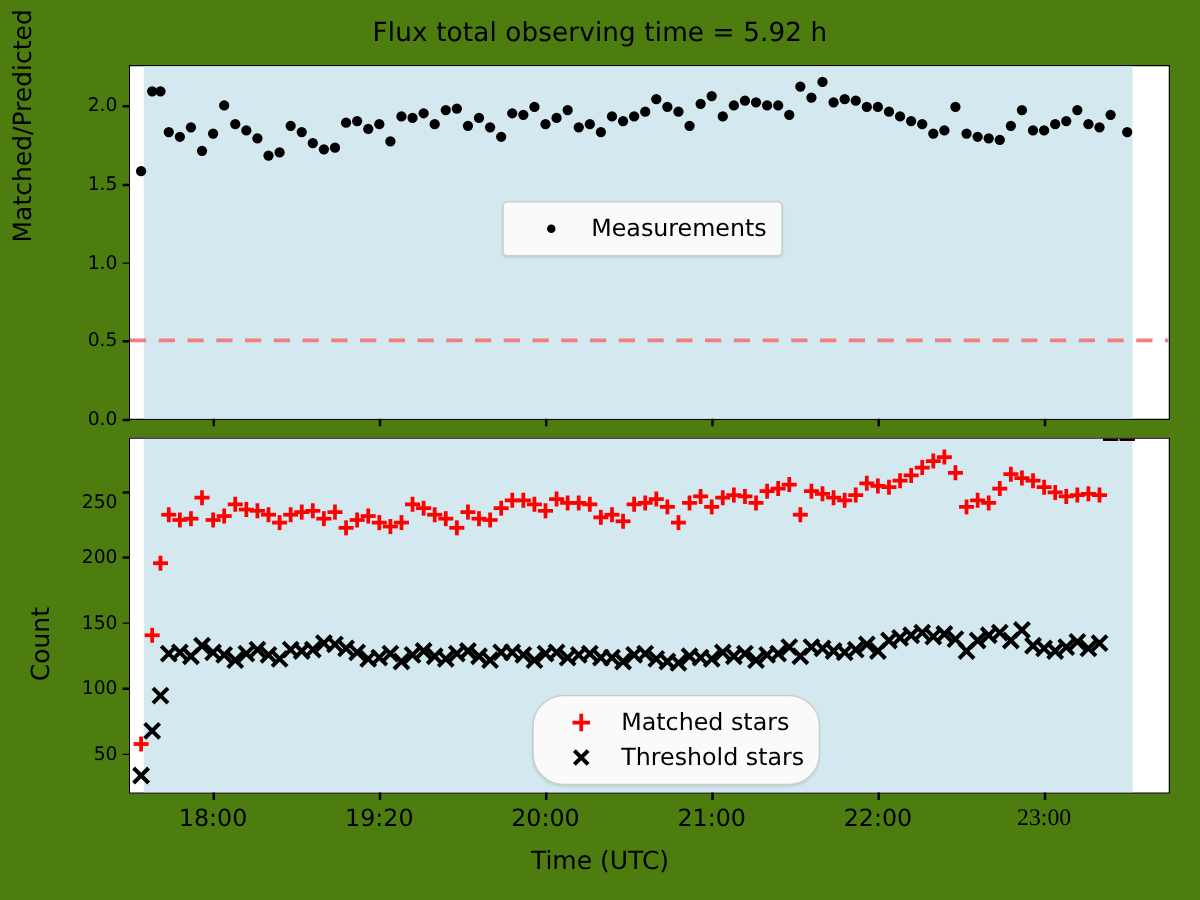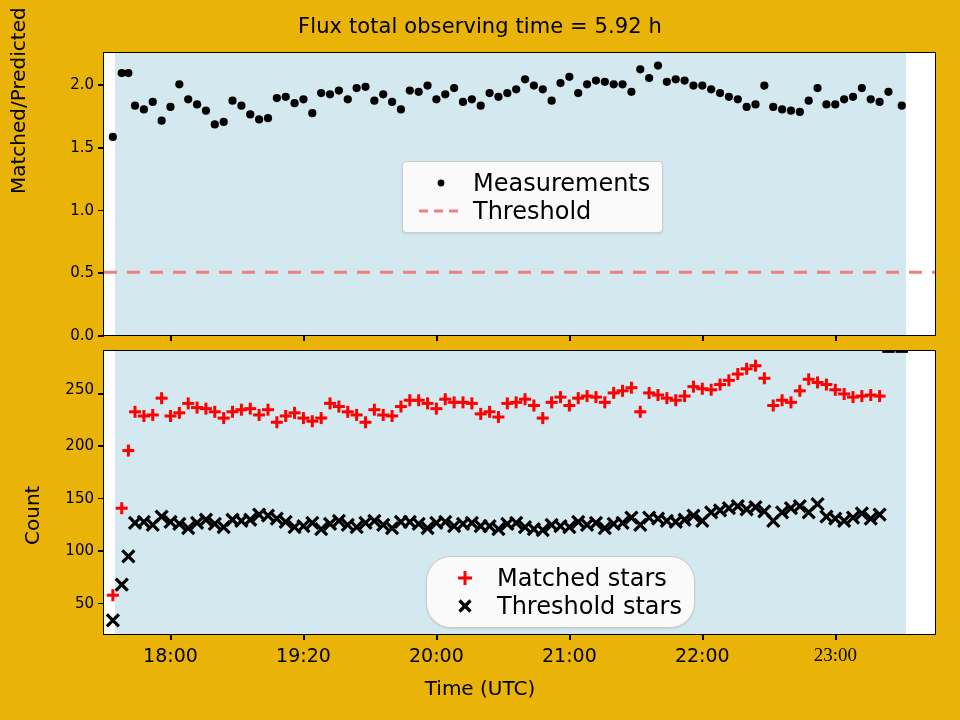--- a/index.html
+++ b/index.html
@@ -1,17 +1,17 @@
 <!DOCTYPE html>
 <html><head>
 <meta charset="utf-8">
 <style>
   html,body{margin:0;padding:0;background:#ffffff;}
   body{width:960px;height:720px;font-family:"DejaVu Sans",sans-serif;overflow:hidden;}
-  #figure{position:relative;width:960px;height:720px;background:#eab308;}
+  #figure{position:relative;width:960px;height:720px;background:#4d7c0f;}
 
   #title{
     position:absolute;left:0;top:14px;width:960px;text-align:center;
     font-size:21px;color:#000;letter-spacing:0.1px;
   }
 
   .panel{position:absolute;box-sizing:border-box;border:1.6px solid #000;background:#fff;overflow:visible;}
   #panel-top{left:103px;top:52px;width:833px;height:284px;}
   #panel-bottom{left:103px;top:350px;width:833px;height:285px;}
 
@@ -42,21 +42,21 @@
     font-size:20px;color:#000;
   }
 
   .legend{
     position:absolute;background:#fafafa;border:1px solid #cccccc;border-radius:4px;
     padding:7px 12px 7px 10px;box-sizing:border-box;
     box-shadow:0 1px 2px rgba(0,0,0,0.10);
   }
   .legend-row{display:flex;align-items:center;height:28px;}
   .legend-key{width:56px;display:flex;align-items:center;justify-content:center;}
-  .legend-text{font-size:24px;color:#000;white-space:nowrap;padding-left:4px;}
+  .legend-text{font-size:19px;color:#000;white-space:nowrap;padding-left:4px;}
   #legend-top{left:402px;top:161px;}
   #legend-bottom{left:426px;top:556px;border-radius:25px;}
 </style>
 </head>
 <body>
 
 <div id="figure">
 
   <div id="title">Flux total observing time = 5.92 h</div>
 
@@ -184,28 +184,20 @@
   <div id="ylabel-top">Matched/Predicted stars</div>
 
   <div class="legend" id="legend-top">
     <div class="legend-row">
       <span class="legend-key">
         <svg width="48" height="20" viewBox="0 0 48 20">
             <circle cx="24" cy="10" r="3.4" fill="#000"></circle>
           </svg>
       </span>
       <span class="legend-text">Measurements</span>
-    </div>
-    <div class="legend-row">
-      <span class="legend-key">
-        <svg width="48" height="20" viewBox="0 0 48 20">
-          <line x1="2" y1="10" x2="46" y2="10" stroke="#f08080" stroke-width="3.2" stroke-dasharray="9,6"></line>
-        </svg>
-      </span>
-      <span class="legend-text">Threshold</span>
     </div>
   </div>
 
   <div class="panel" id="panel-bottom">
     <div class="plotarea">
       <div class="shade" id="shade-bottom" style="left: 11.08px; width: 791.112px; background: rgb(211, 232, 239);"></div>
       <svg class="layer" id="svg-bottom">
           <g>
             <line x1="8.863999999999969" x2="8.863999999999969" y1="238.21851851851852" y2="250.21851851851852" stroke="#ff0000" stroke-width="3"></line>
             <line x1="2.863999999999969" x2="14.863999999999969" y1="244.21851851851852" y2="244.21851851851852" stroke="#ff0000" stroke-width="3"></line>
@@ -575,21 +567,21 @@
     <div id="ticks-bottom">
         <div class="tick ytick" style="top: 251.556px;"></div>
         <div class="ytlabel" style="top: 251.556px;">50</div>
         <div class="tick ytick" style="top: 199.148px;"></div>
         <div class="ytlabel" style="top: 199.148px; text-align: right;">100</div>
         <div class="tick ytick" style="top: 146.741px;"></div>
         <div class="ytlabel" style="top: 146.741px;">150</div>
         <div class="tick ytick" style="top: 94.3333px;"></div>
         <div class="ytlabel" style="top: 94.3333px; margin-left: 33px;">200</div>
         <div class="tick ytick" style="top: 41.9259px;"></div>
-        <div class="ytlabel" style="top: 38px;">250</div>
+        <div class="ytlabel" style="top: 50px;">250</div>
         <div class="tick xtick" style="left: 66.48px;"></div>
         <div class="xtlabel" style="left: 66.48px;">18:00</div>
         <div class="tick xtick" style="left: 199.44px;"></div>
         <div class="xtlabel" style="left: 199.44px;">19:20</div>
         <div class="tick xtick" style="left: 332.4px;"></div>
         <div class="xtlabel" style="left: 332.4px;">20:00</div>
         <div class="tick xtick" style="left: 465.36px;"></div>
         <div class="xtlabel" style="left: 465.36px;">21:00</div>
         <div class="tick xtick" style="left: 598.32px;"></div>
         <div class="xtlabel" style="left: 598.32px;">22:00</div>

